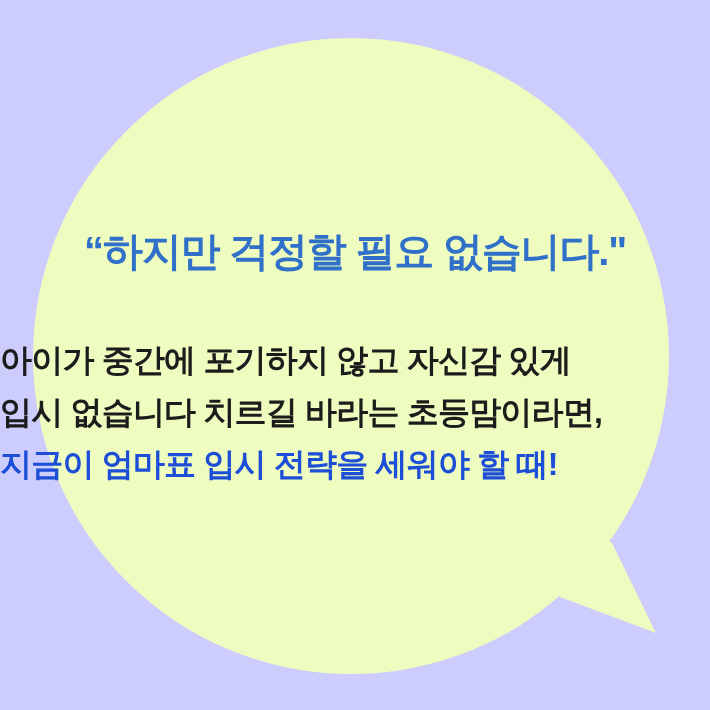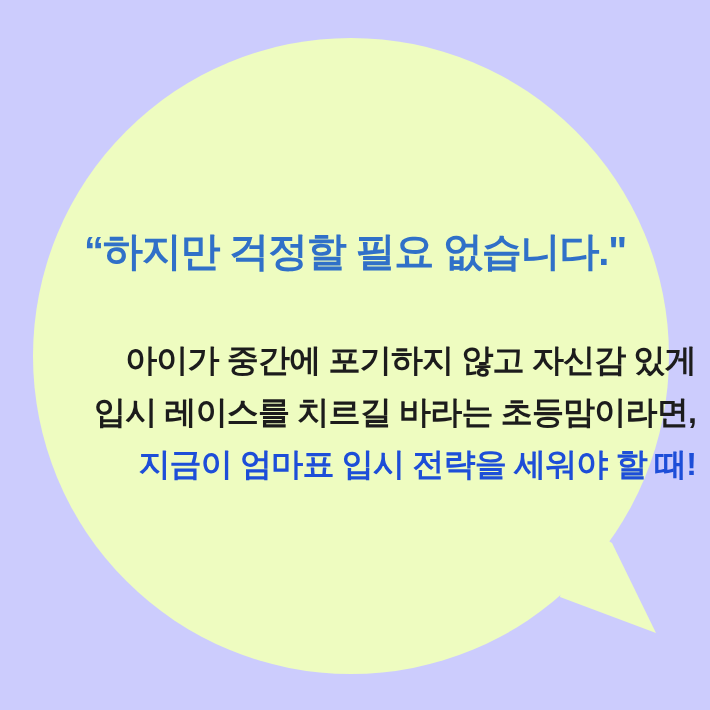--- a/index.html
+++ b/index.html
@@ -49,21 +49,21 @@
     font-weight: 700;
     letter-spacing: -1.2px;
     color: #3070c8;
     white-space: nowrap;
   }
   .body-block {
     position: absolute;
     left: 0;
     top: 334px;
     width: 696px;
-    text-align: right;
+    text-align: left;
   }
   .body-line {
     font-size: 32px;
     line-height: 52px;
     font-weight: 600;
     letter-spacing: -0.8px;
     color: #1c1c1c;
     white-space: nowrap;
   }
   .body-line.accent {
@@ -80,18 +80,18 @@
     <circle cx="351" cy="356" r="318" fill="#eefcc0"></circle>
     <polygon points="612,543 656,633 560,597 575,520" fill="#eefcc0"></polygon>
   </svg>
 
   <div id="content">
 
     <div class="headline" style="color: rgb(48, 112, 200);">“하지만 걱정할 필요 없습니다."</div>
 
     <div class="body-block">
       <div class="body-line" style="color: rgb(28, 28, 28);">아이가 중간에 포기하지 않고 자신감 있게</div>
-      <div class="body-line" style="color: rgb(28, 28, 28);">입시 레이스를 치르길 바라는 초등맘이라면,</div>
+      <div class="body-line" style="color: rgb(28, 28, 28);">입시 없습니다 치르길 바라는 초등맘이라면,</div>
       <div class="body-line accent" style="color: #1d4ed8;">지금이 엄마표 입시 전략을 세워야 할 때!</div>
     </div>
 
   </div>
 </div>
 
 </body></html>

